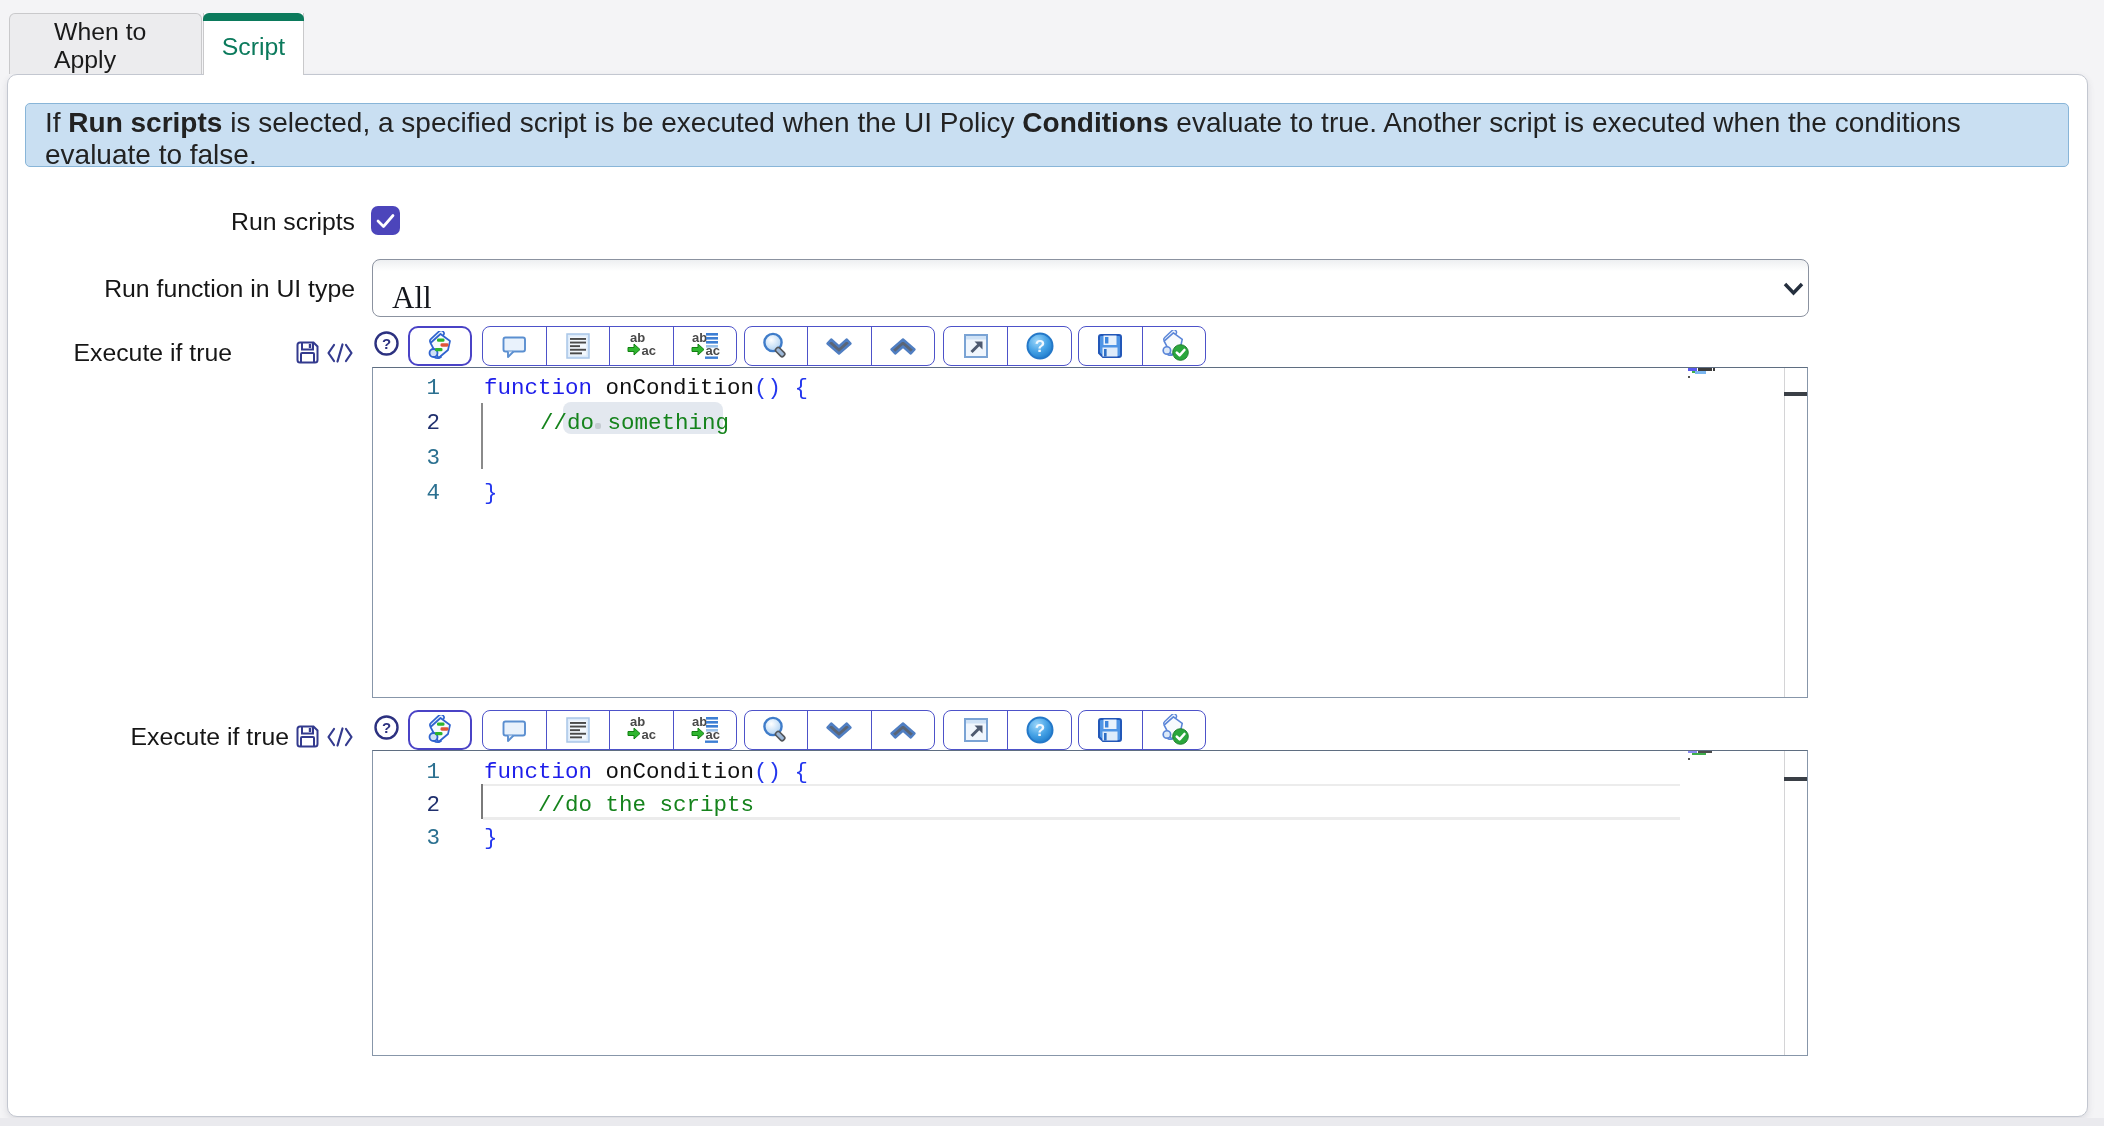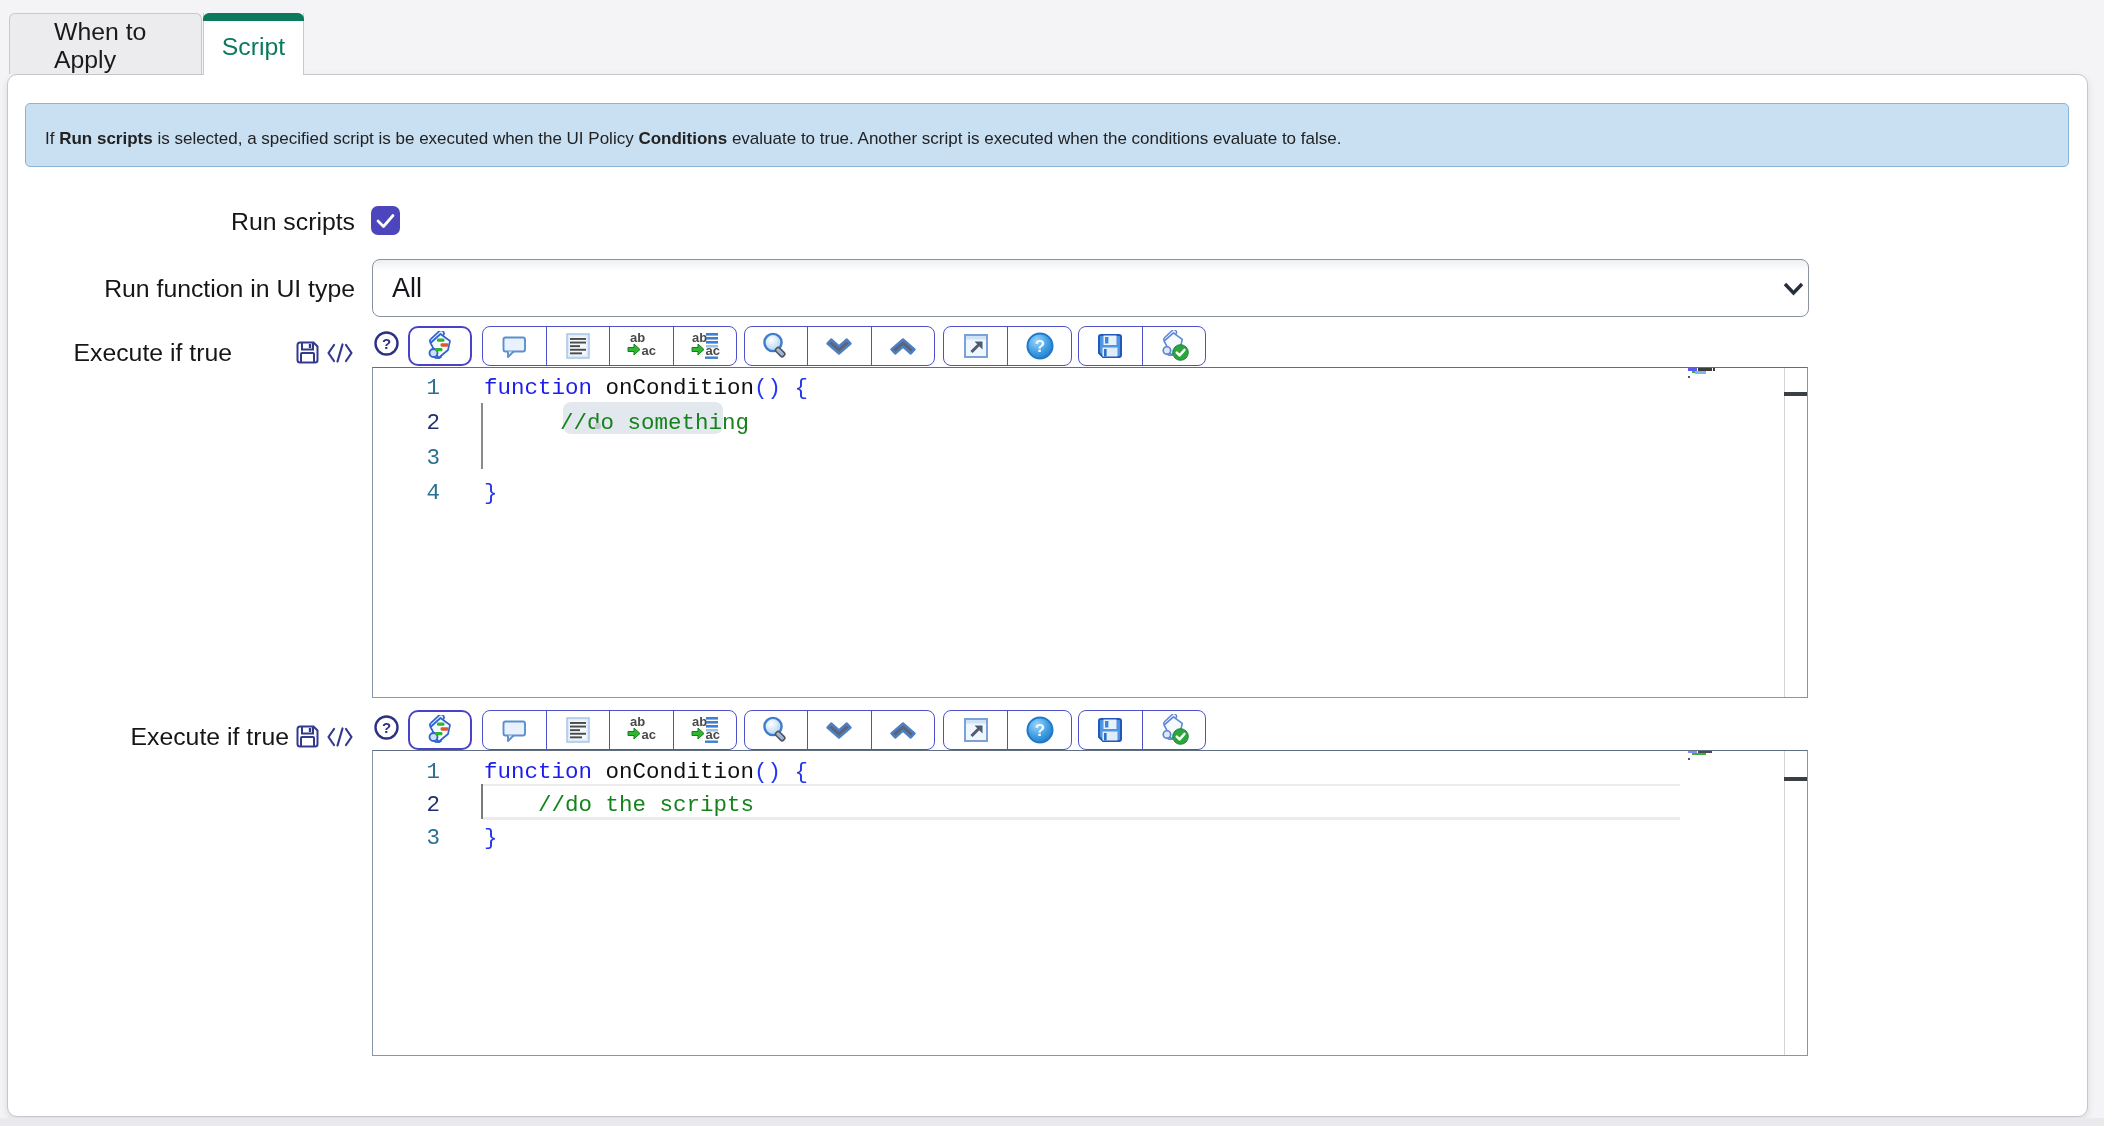--- a/index.html
+++ b/index.html
@@ -5,29 +5,29 @@
   html,body{margin:0;padding:0;}
   body{width:2104px;height:1126px;position:relative;background:#f4f4f6;font-family:"Liberation Sans",sans-serif;overflow:hidden;}
   .abs{position:absolute;}
   
   .panel{left:7px;top:74px;width:2081px;height:1043px;background:#fff;border:1px solid #c3c7d0;border-radius:10px;box-shadow:0 3px 7px rgba(70,70,90,.14);box-sizing:border-box;}
   .tabcover{left:203px;top:73px;width:101px;height:3px;background:#fff;}
   .tab1{left:9px;top:13px;width:193px;height:61px;background:#ececee;border:1px solid #c9c9cb;border-bottom:none;border-radius:6px 6px 0 0;box-sizing:border-box;color:#1a1a1a;font-size:24.8px;padding-top:3px;display:flex;align-items:center;justify-content:center;padding-left:44px;}
   .tab2{left:203px;top:13px;width:101px;height:62px;background:#fff;border-left:1px solid #c9c9cb;border-right:1px solid #c9c9cb;box-sizing:border-box;display:flex;align-items:center;justify-content:center;color:#0b7a5c;font-size:24.8px;padding-top:6px;}
   .tab2bar{left:203px;top:13px;width:101px;height:8px;background:#0b7a5c;border-radius:6px 6px 0 0;}
   
-  .info{left:25px;top:103px;width:2044px;height:64px;background:#c9dff2;border:1px solid #88b5d8;border-radius:5px;box-sizing:border-box;display:flex;align-items:center;color:#222;font-size:17px;}
+  .info{left:25px;top:103px;width:2044px;height:64px;background:#c9dff2;border:1px solid #88b5d8;border-radius:5px;box-sizing:border-box;display:flex;align-items:center;color:#222;font-size:28px;}
   .info span{padding-left:19px;padding-top:8px;}
   
   .lbl{color:#161616;font-size:24.8px;white-space:nowrap;}
   
   .cb{left:371px;top:206px;width:29px;height:29px;background:#4c45bb;border-radius:7px;}
   
   .sel{left:372px;top:259px;width:1437px;height:58px;border:1px solid #8b92a0;border-radius:8px;background:linear-gradient(#edeff1,#ffffff 20%);box-sizing:border-box;}
-  .sel .t{position:absolute;left:19px;top:13px;font-size:27px;color:#14161c;}
+  .sel .t{position:absolute;left:19px;top:20px;font-size:31px;color:#14161c;font-family:Liberation Serif, serif;}
   
   .tbar{left:0;top:0;width:2104px;height:40px;}
   .grp{position:absolute;top:0;height:40px;background:#fff;border:1px solid #4d52c9;border-radius:8px;box-sizing:border-box;display:flex;}
   .grp .c{flex:1 1 0;display:flex;align-items:center;justify-content:center;border-left:1px solid #4d52c9;}
   .grp .c:first-child{border-left:none;}
   .g1{left:408px;width:64px;border:2px solid #4a43c6;border-radius:10px;display:flex;align-items:center;justify-content:center;}
   .g2{left:482px;width:255px;}
   .g3{left:744px;width:191px;}
   .g4{left:943px;width:129px;}
   .g5{left:1078px;width:128px;}
@@ -208,21 +208,21 @@
           <path d="M18.8 22.6 L21.6 25.3 L26.4 20" fill="none" stroke="#ffffff" stroke-width="2.6" stroke-linecap="round" stroke-linejoin="round"></path>
         </svg>
       </div>
     </div>
   </div>
 
 <div class="abs ed" style="left:372px;top:367px;width:1436px;height:331px;"></div>
 <div class="abs mono gut" style="left:414px;top:371px;width:26px;text-align:right;line-height:35px;">1<br><span style="color:#20306e">2</span><br>3<br>4</div>
 <div class="abs mono" style="left:484px;top:371px;line-height:35px;"><span class="kw">function</span> <span class="id">onCondition</span><span class="pa">()</span> <span class="pa">{</span></div>
 <div class="abs" style="left:563px;top:402px;width:160px;height:32px;background:#e3e8ef;border-radius:8px;"></div>
-<div class="abs mono cm" style="left:560px;top:406px;line-height:35px;">//do something</div>
+<div class="abs mono cm" style="left:540px;top:406px;line-height:35px;">//do something</div>
 <div class="abs" style="left:594.5px;top:423px;width:6px;height:6px;background:#c5cbd1;border-radius:2px;"></div>
 <div class="abs" style="left:481px;top:403px;width:2px;height:66px;background:#8a8a8a;"></div>
 <div class="abs mono pa" style="left:484px;top:476px;line-height:35px;">}</div>
 <div class="abs strack" style="left:1784px;top:368px;height:329px;"></div>
 <div class="abs sdash" style="left:1784px;top:392px;width:23px;height:4px;"></div>
 
 <div class="abs lbl" style="right:1815px;top:723px;">Execute if true</div>
 <div class="abs" style="left:295px;top:724px;"><svg width="25" height="25" viewBox="0 0 25 25">
       <path d="M2.5 5 Q2.5 2.5 5 2.5 L18.5 2.5 L22.5 6.5 L22.5 20 Q22.5 22.5 20 22.5 L5 22.5 Q2.5 22.5 2.5 20 Z" fill="none" stroke="#333a8e" stroke-width="2"></path>
       <path d="M7 2.5 L7 9.5 L18 9.5 L18 2.5" fill="none" stroke="#333a8e" stroke-width="2"></path>

